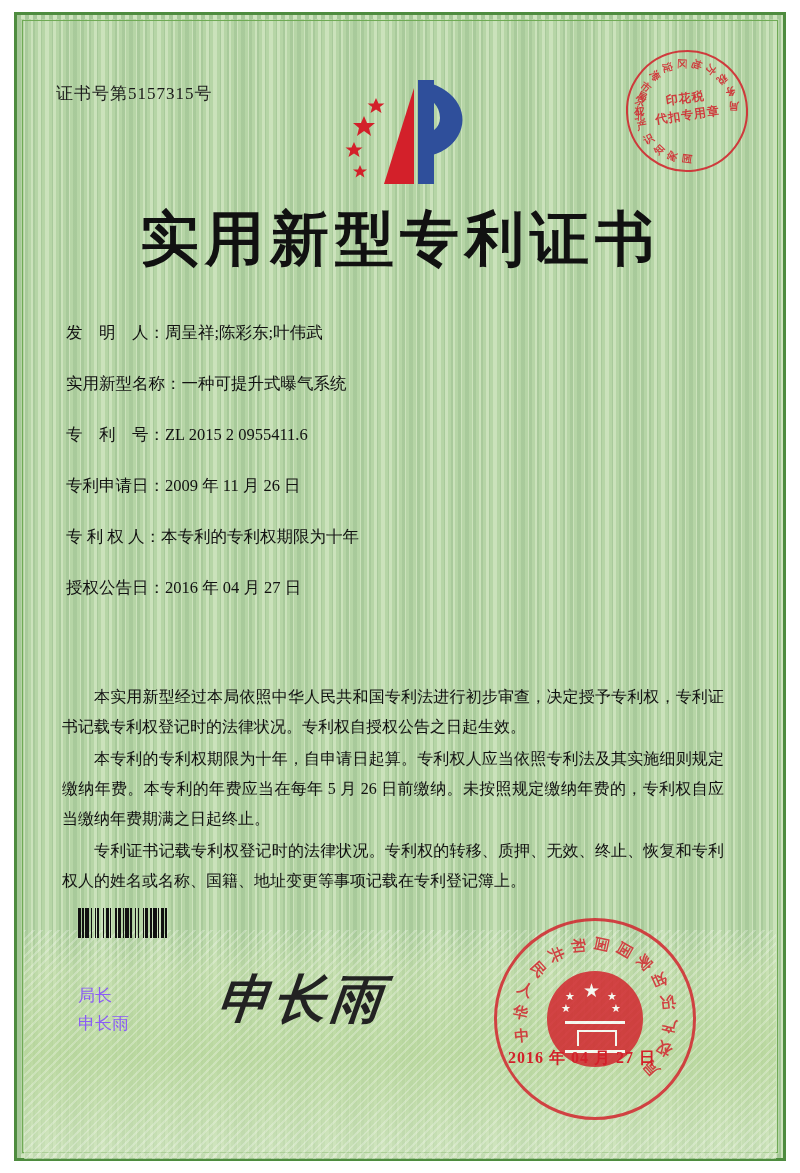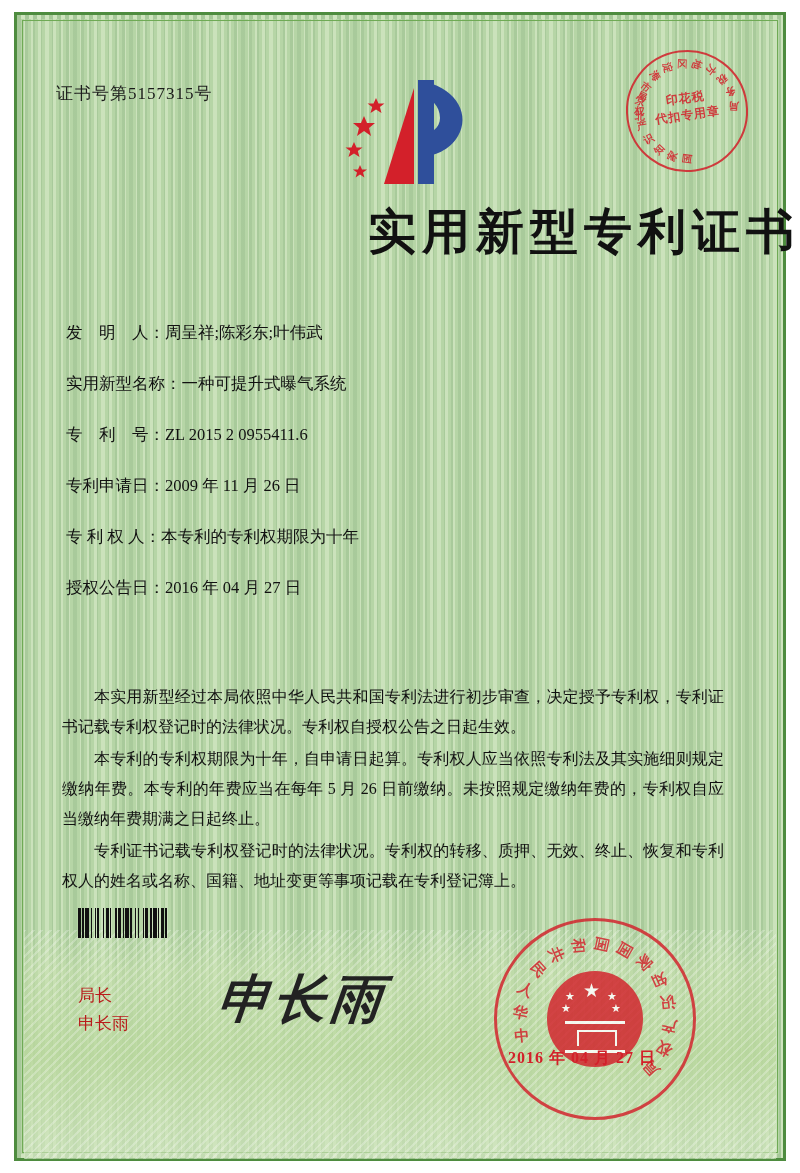--- a/index.html
+++ b/index.html
@@ -111,22 +111,22 @@
     font-size: 12px;
     font-weight: bold;
     line-height: 17px;
     letter-spacing: 1px;
   }
   
   .title {
     position: absolute;
     left: 0; right: 0;
     top: 200px;
-    text-align: right;
-    font-size: 48px;
+    text-align: center;
+    font-size: 59px;
     font-weight: bold;
     letter-spacing: 6px;
     color: #111;
     font-family: "DejaVu Serif", "Liberation Serif", serif;
   }
   
   .fields {
     position: absolute;
     left: 66px;
     top: 322px;
@@ -173,21 +173,21 @@
     height: 100%;
     vertical-align: top;
   }
   
   .sig-label {
     position: absolute;
     left: 78px;
     top: 982px;
     font-size: 17px;
     line-height: 28px;
-    color: #b91c1c;
+    color: #8b5cf6;
   }
   .sig-hand {
     position: absolute;
     left: 218px;
     top: 965px;
     font-size: 52px;
     font-family: "DejaVu Serif", serif;
     font-style: italic;
     font-weight: bold;
     color: #222;

